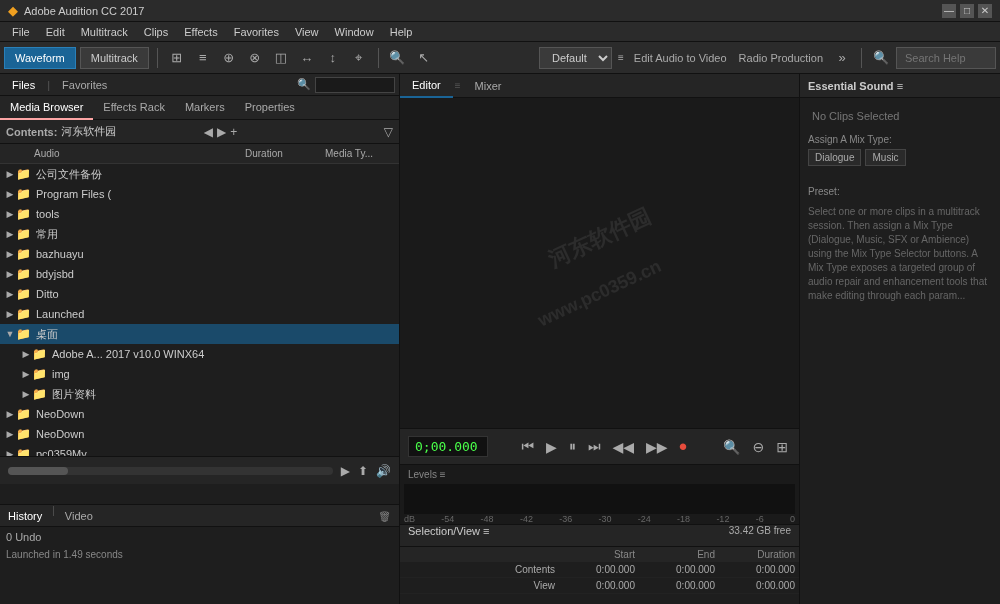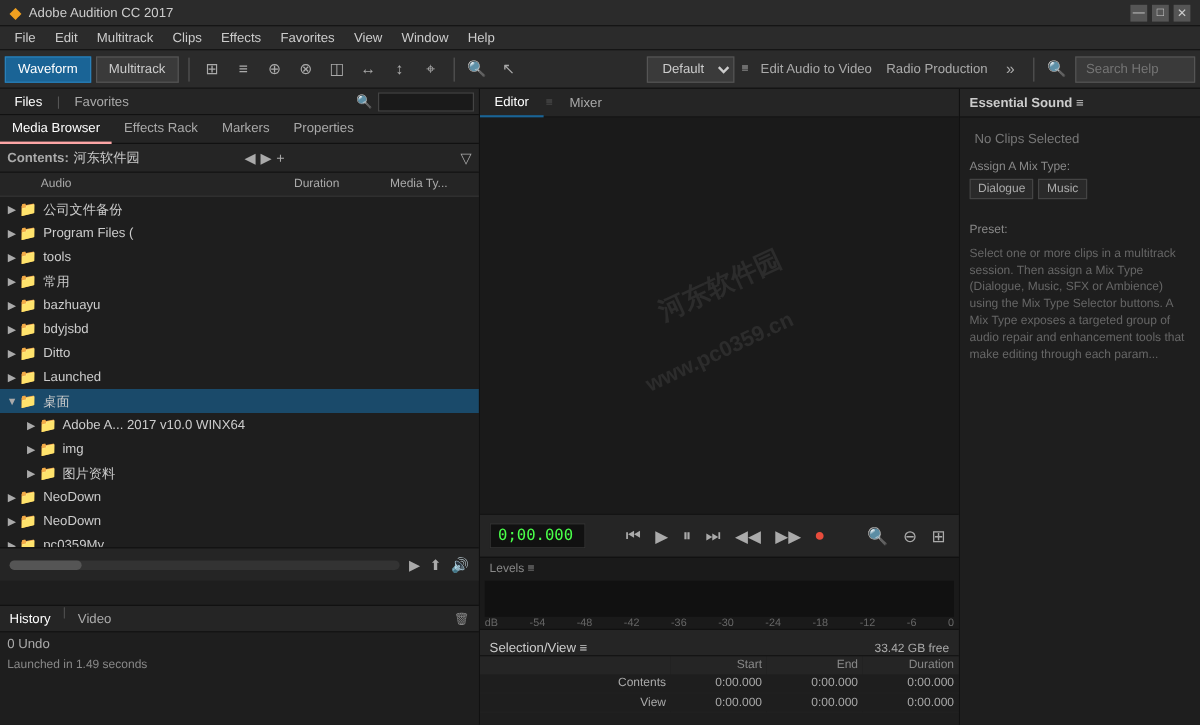--- a/index.html
+++ b/index.html
@@ -487,21 +487,21 @@
     
     .sel-view-panel {
       background: #1e1e1e;
       border-top: 1px solid #111;
       height: 80px;
     }
     .sel-view-header {
       background: #252525;
       height: 22px;
       display: flex;
-      align-items: flex-end;
+      align-items: flex-start;
       padding: 0 8px;
       border-bottom: 1px solid #111;
       gap: 26px;
     }
     .sel-view-title {
       font-size: 11px;
       color: #ccc;
     }
     .sel-view-table {
       display: grid;

